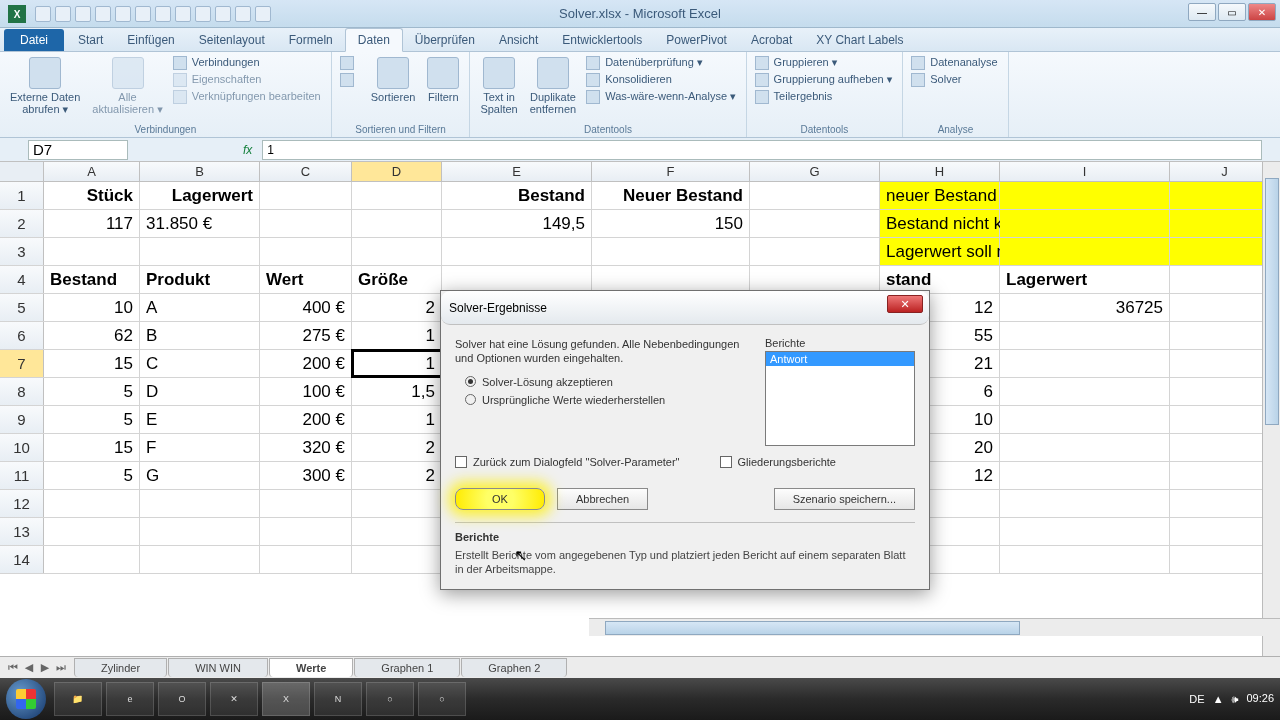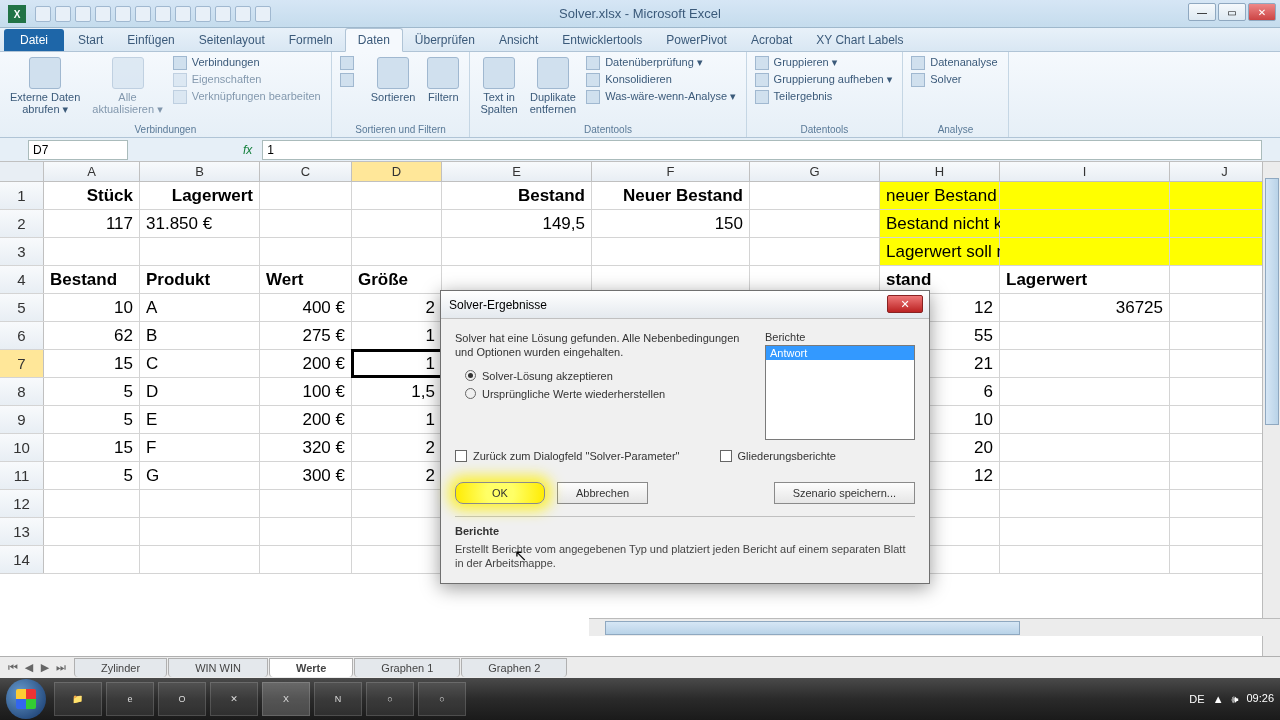--- a/index.html
+++ b/index.html
@@ -27,21 +27,21 @@
 .rgroup-label { position: absolute; bottom: 2px; left: 0; right: 0; text-align: center; font-size: 10px; color: #5a7a98; }
 .rgroup-body { flex: 1; display: flex; gap: 4px; align-items: flex-start; }
 .big-btn { display: flex; flex-direction: column; align-items: center; padding: 2px 4px; gap: 2px; font-size: 11px; color: #3b5a7a; line-height: 1.1; text-align: center; }
 .big-btn .ico { width: 32px; height: 32px; background: #d0e0ee; border: 1px solid #a0b8d0; border-radius: 3px; }
 .small-list { display: flex; flex-direction: column; gap: 1px; font-size: 11px; color: #3b5a7a; }
 .small-list span { white-space: nowrap; padding: 1px 2px; }
 .small-list .ico-s { display:inline-block; width:14px; height:14px; background:#d0e0ee; border:1px solid #a0b8d0; vertical-align:middle; margin-right:3px; }
 
 
 .fbar-row { height: 24px; border-bottom: 1px solid #c0c0c0; display: flex; align-items: center; background: #e6eff7; }
-.namebox { width: 100px; height: 20px; margin-left: 28px; background: #fff; border: 1px solid #abb; display:flex; align-items:center; padding: 0 4px; font-size:12px; }
+.namebox { width: 100px; height: 20px; margin-left: 28px; background: #fff; border: 1px solid #abb; display:flex; align-items:center; padding: 0 4px; font-size:15px; }
 .fx-lbl { margin: 0 10px 0 115px; font-style: italic; color: #15803d; }
 .fbar { flex: 1; height: 20px; background: #fff; border: 1px solid #abb; margin-right: 18px; padding: 0 4px; font-size: 12px; display:flex; align-items:center; }
 
 
 .grid-wrap { position: absolute; top: 162px; left: 0; right: 0; bottom: 42px; overflow: hidden; background: #fff; }
 .colhdrs { display: flex; height: 20px; border-bottom: 1px solid #c0c0c0; }
 .corner { width: 44px; background: #e8eef4; border-right: 1px solid #c0c0c0; }
 .ch { background: linear-gradient(#f8fafc,#e8eef4); border-right: 1px solid #c0c0c0; text-align:center; font-size: 13px; color: #333; line-height: 20px; }
 .rows { }
 .row { display: flex; height: 28px; border-bottom: 1px solid #d4d4d4; }
@@ -76,21 +76,21 @@
 .taskbar { position:absolute; bottom:0; left:0; right:0; height:42px; background: linear-gradient(#4a4a4a 0%, #2a2a2a 50%, #1a1a1a 100%); display:flex; align-items:center; }
 .start-orb { width:40px; height:40px; border-radius:50%; background: radial-gradient(circle at 35% 35%, #69c, #136); margin: 0 6px; position:relative; }
 .start-orb::after { content:''; position:absolute; left:10px; top:10px; width:20px; height:20px; background: conic-gradient(#e33 0 25%, #3c3 25% 50%, #36e 50% 75%, #fc3 75% 100%); border-radius:2px; }
 .task-item { width: 48px; height: 34px; margin: 0 2px; background: rgba(255,255,255,0.08); border: 1px solid rgba(255,255,255,0.15); display:flex; align-items:center; justify-content:center; font-size: 9px; color:#ddd; }
 .task-item.active { background: rgba(255,255,255,0.2); }
 .tray { margin-left:auto; display:flex; align-items:center; gap:8px; padding-right: 6px; color:#fff; font-size:11px; }
 .tray .clock { text-align: left; line-height: 1.2; }
 
 
 .dialog { position: absolute; left: 440px; top: 290px; width: 490px; background: #f0f0f0; border: 1px solid #707070; box-shadow: 0 4px 18px rgba(0,0,0,0.4); }
-.dlg-title { height: 28px; background: linear-gradient(#fff,#e4e9ee); display:flex; align-items:center; padding: 0 8px; font-size: 12px; position:relative; border-bottom: 1px solid #c0c0c0; }
+.dlg-title { height: 34px; background: linear-gradient(#fff,#e4e9ee); display:flex; align-items:center; padding: 0 8px; font-size: 12px; position:relative; border-bottom: 1px solid #c0c0c0; border-radius: 9px; }
 .dlg-close { position:absolute; right:6px; top:4px; width:36px; height:18px; background: linear-gradient(#e77,#b22); border-radius:2px; color:#fff; display:flex; align-items:center; justify-content:center; font-size:11px; border:1px solid #822;}
 .dlg-body { padding: 12px 14px; font-size: 11px; color: #333; }
 .dlg-main { display: flex; gap: 16px; }
 .dlg-left { flex: 1; }
 .dlg-msg { margin-bottom: 10px; line-height: 1.3; }
 .radio { display:flex; align-items:center; gap:6px; margin: 6px 0 6px 10px; }
 .radio .dot { width:11px; height:11px; border:1px solid #666; border-radius:50%; display:flex; align-items:center; justify-content:center; }
 .radio.checked .dot::after { content:''; width:5px; height:5px; background:#333; border-radius:50%; }
 .chk { display:flex; align-items:center; gap:6px; margin: 10px 0; }
 .chk .box { width:12px; height:12px; border:1px solid #666; background:#fff; }

